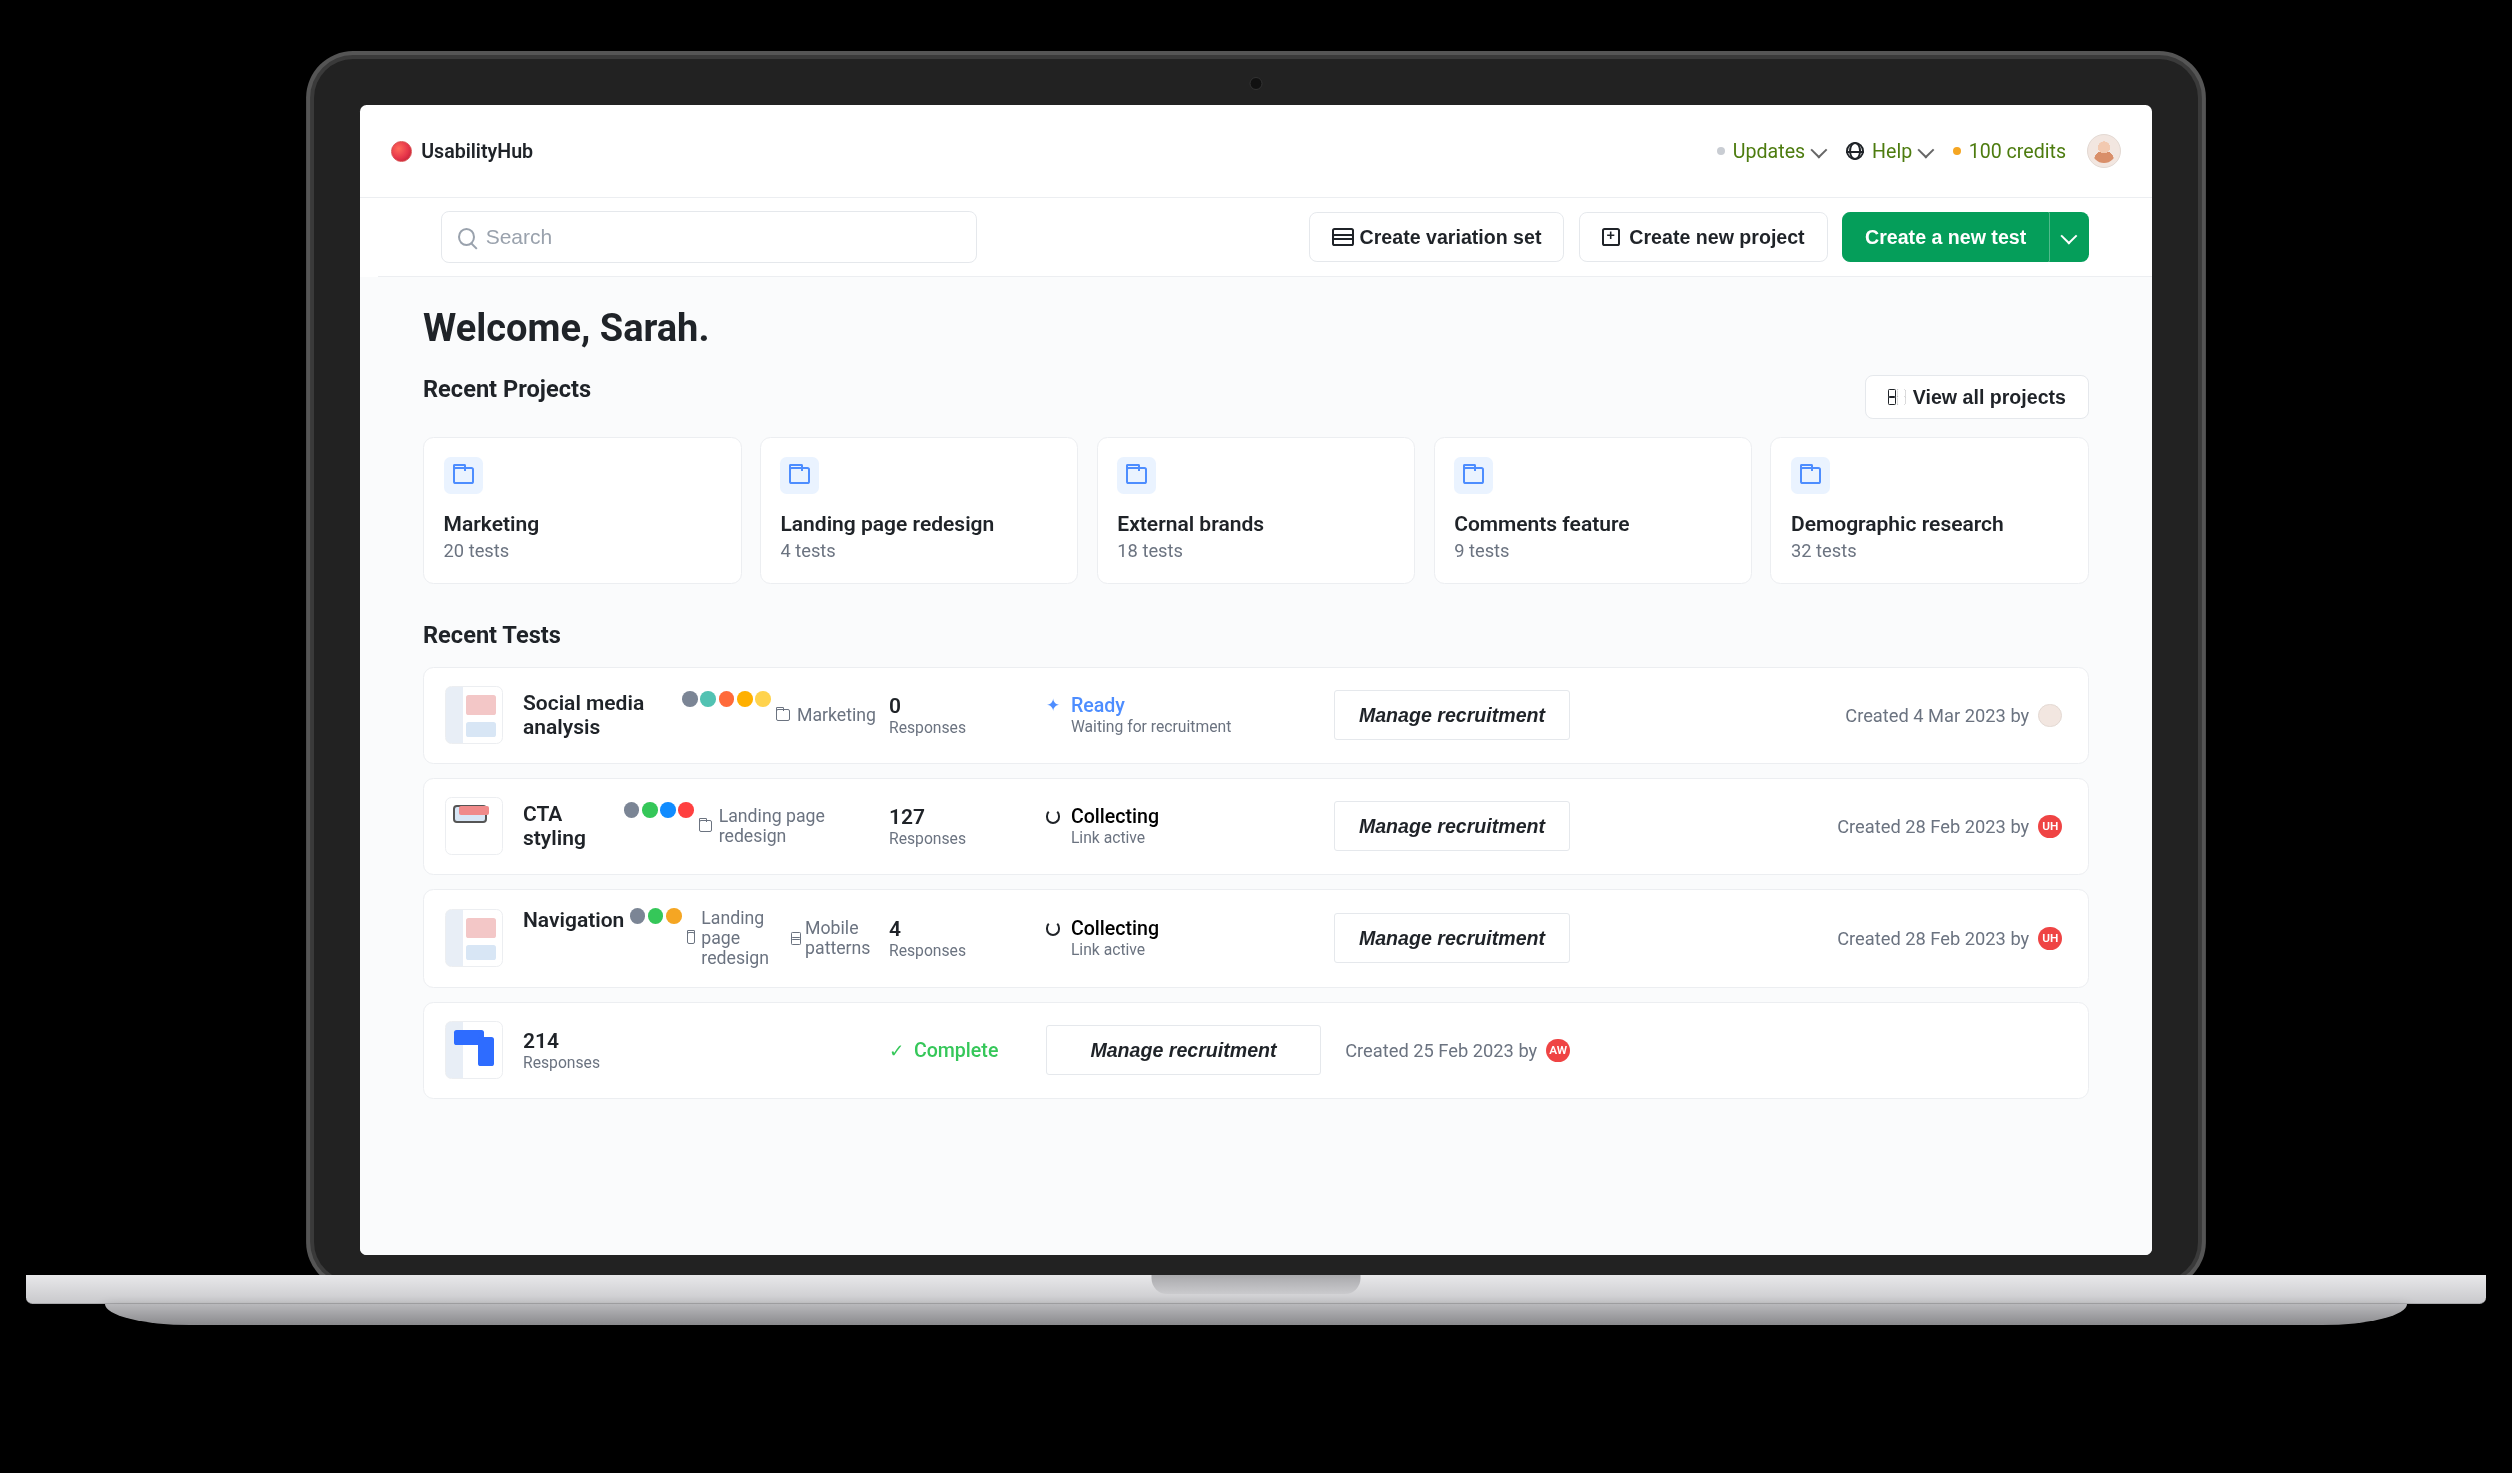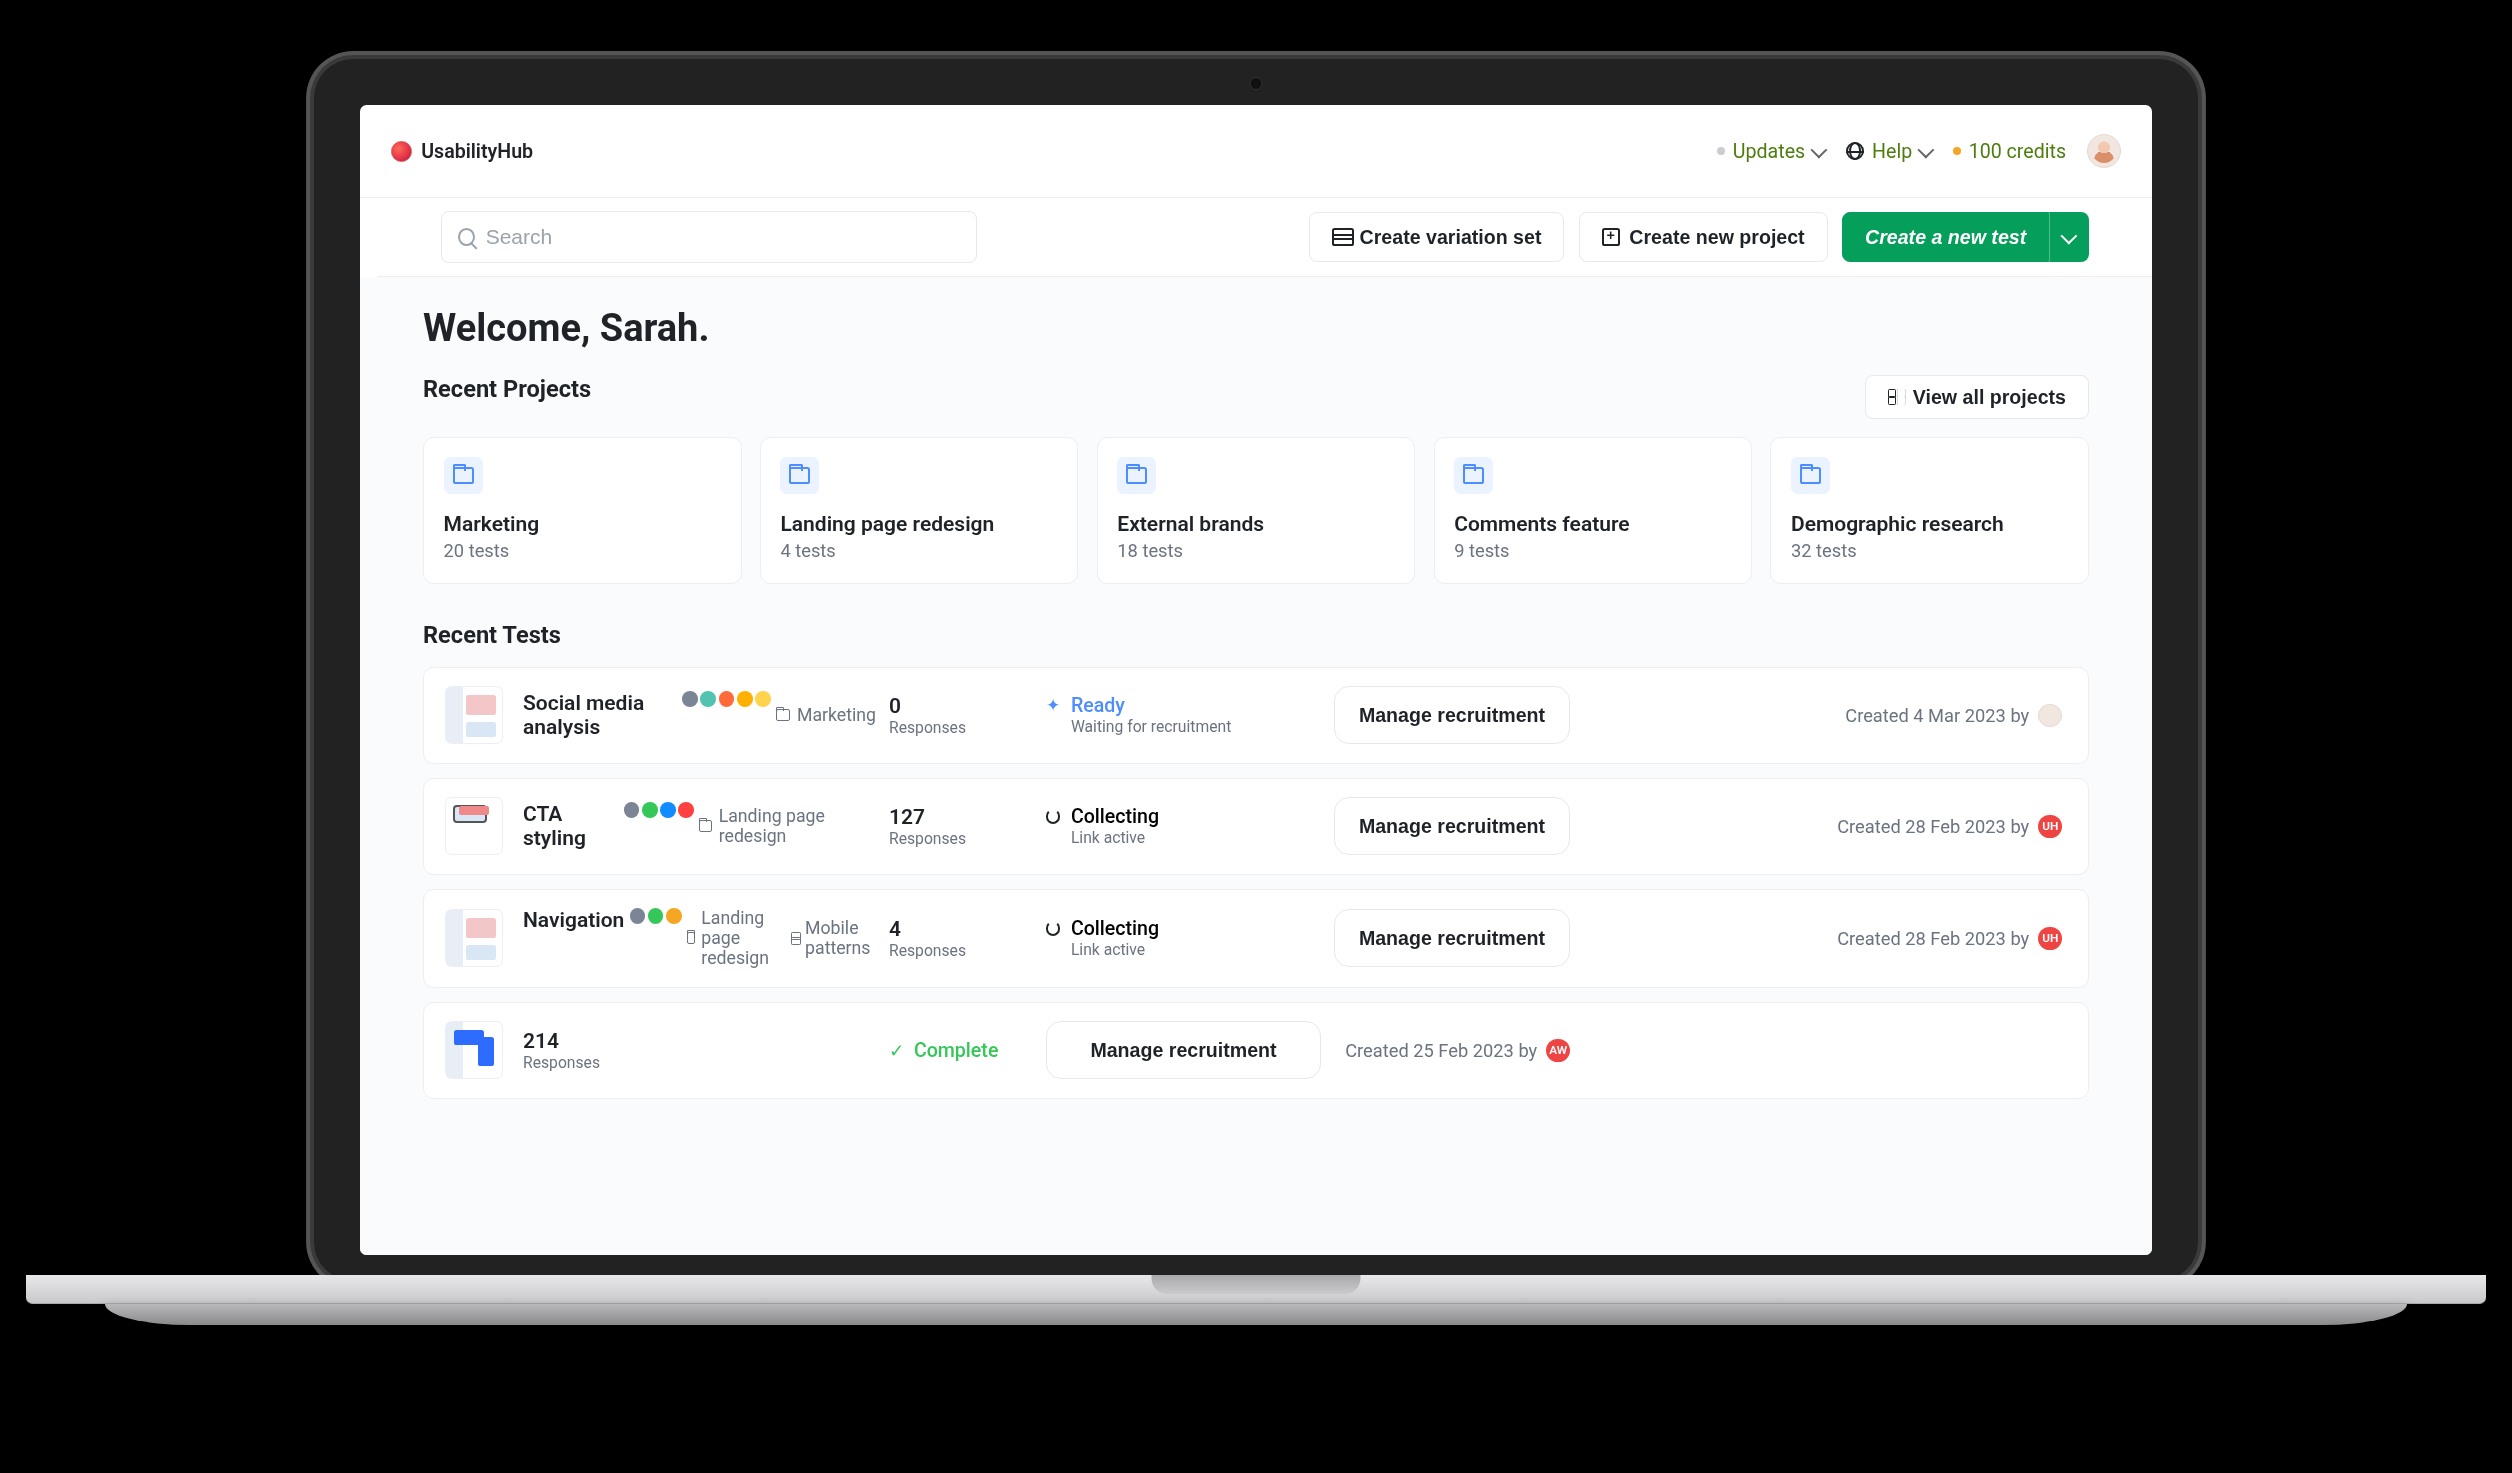--- a/index.html
+++ b/index.html
@@ -148,21 +148,21 @@
 
 .btn {
   display:flex; align-items:center; gap:9.2px;
   height: 50px; padding: 0 22px;
   border: 0.7px solid #e5e8ec; border-radius: 7.9px;
   background:#fff; color:#1f2328; font-weight:600; font-size:19.6px;
   cursor:pointer;
 }
 .btn.green { background:#059e5a; color:#fff; border-color:#059e5a;}
 .btn-group { display:flex; }
-.btn-group .btn.green:first-child { border-radius:7.9px 0 0 7.9px;font-style:italic; }
+.btn-group .btn.green:first-child { border-radius:7.9px 0 0 7.9px; }
 .btn-group .btn.green.split { border-radius:0 7.9px 7.9px 0; padding:0 13px; border-left:0.7px solid rgba(255,255,255,0.3);}
 .layers-icon,.folderplus-icon {
   width:18.3px;height:18.3px; position:relative;
 }
 .layers-icon::before,.layers-icon::after{
   content:"";position:absolute;left:0;width:18.3px;height:7.9px;border:2px solid #1f2328;border-radius:2.6px;
 }
 .layers-icon::before{top:0}
 .layers-icon::after{bottom:0}
 .folderplus-icon::before{
@@ -244,23 +244,23 @@
 .status-text{display:flex;flex-direction:column;}
 .status-name{font-size:19.6px;font-weight:500;}
 .status-sub{font-size:15.7px;color:#6b7380;}
 .ready{color:#4d8dff;}
 .spark{color:#4d8dff;font-size:17px;line-height:15.7px;}
 .spin{width:14.4px;height:14.4px;border:2px solid #1f2328;border-top-color:transparent;border-radius:50%;}
 .check{color:#35c759;font-size:18.3px;line-height:15.7px;}
 .complete{color:#35c759;}
 
 .manage-btn{
-  height:58px;border:0.7px solid #e5e8ec;border-radius:15px;background:#fff;
+  height:50px;border:0.7px solid #e5e8ec;border-radius:3px;background:#fff;
   font-size:19.6px;font-weight:600;color:#1f2328;cursor:pointer;
-  display:flex;align-items:center;justify-content:center;
+  display:flex;align-items:center;justify-content:center;font-style:italic;
 }
 .created{display:flex;align-items:center;gap:9.2px;justify-content:flex-end;color:#6b7380;font-size:18.3px;}
 .av-circle{width:23.6px;height:23.6px;border-radius:50%;display:flex;align-items:center;justify-content:center;color:#fff;font-size:11.8px;font-weight:600;}
 .av-circle.blue{background:#ef4444;}
 .av-circle.photo{background:#f2e6e0;border:0.7px solid #e3d9d3;}
 </style>
 </head>
 <body>
 
 <div class="laptop-wrap">

